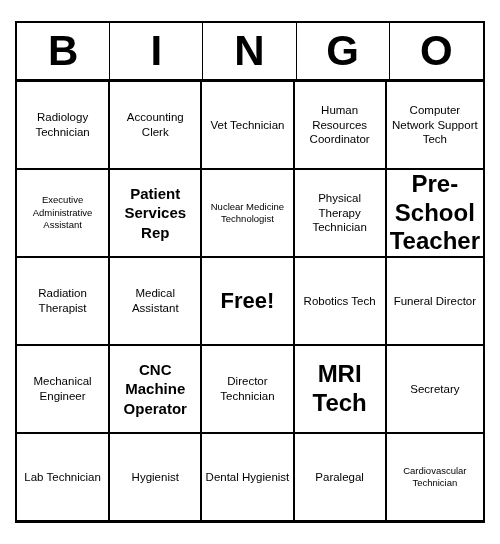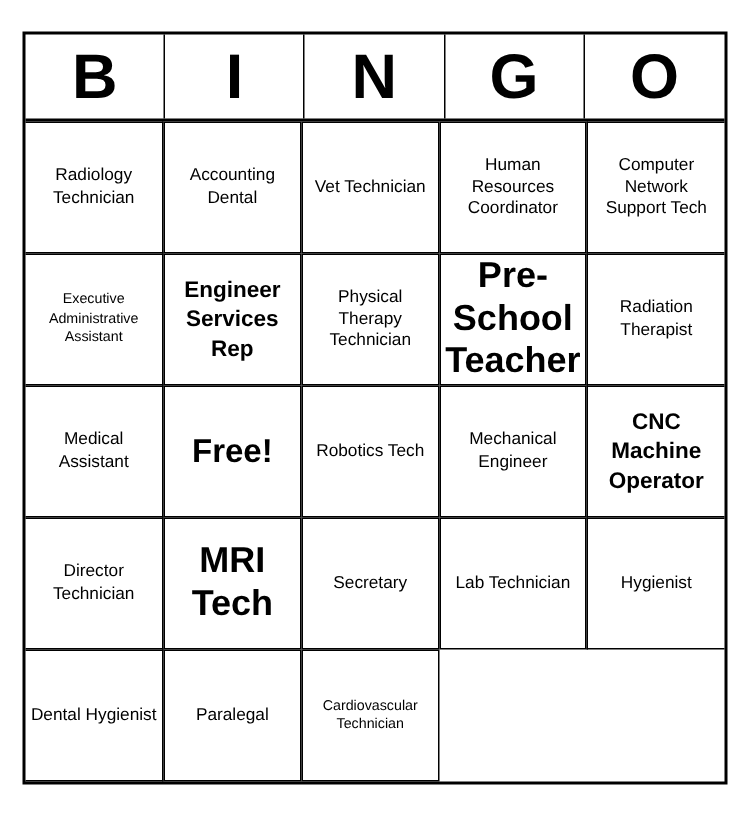--- a/index.html
+++ b/index.html
@@ -77,36 +77,38 @@
 <div class="bingo-card">
   <div class="bingo-header">
   <div class="bingo-header-cell">B</div>
       <div class="bingo-header-cell">I</div>
       <div class="bingo-header-cell">N</div>
       <div class="bingo-header-cell">G</div>
       <div class="bingo-header-cell">O</div>
     </div>
   <div class="bingo-grid">
   <div class="bingo-cell">Radiology Technician</div>
-      <div class="bingo-cell">Accounting Dental</div>
+      <div class="bingo-cell">Accounting Clerk</div>
       <div class="bingo-cell">Vet Technician</div>
       <div class="bingo-cell">Human Resources Coordinator</div>
       <div class="bingo-cell">Computer Network Support Tech</div>
       <div class="bingo-cell small-text">Executive Administrative Assistant</div>
       <div class="bingo-cell">
-        <span class="medium-text">Engineer Services Rep</span>
+        <span class="medium-text">Patient Services Rep</span>
       </div>
+      <div class="bingo-cell small-text">Nuclear Medicine Technologist</div>
       <div class="bingo-cell">Physical Therapy Technician</div>
       <div class="bingo-cell">
         <span class="large-text">Pre-School Teacher</span>
       </div>
       <div class="bingo-cell">Radiation Therapist</div>
       <div class="bingo-cell">Medical Assistant</div>
       <div class="bingo-cell free-cell">Free!</div>
       <div class="bingo-cell">Robotics Tech</div>
+      <div class="bingo-cell">Funeral Director</div>
       <div class="bingo-cell">Mechanical Engineer</div>
       <div class="bingo-cell">
         <span class="medium-text">CNC Machine Operator</span>
       </div>
       <div class="bingo-cell">Director Technician</div>
       <div class="bingo-cell">
         <span class="large-text">MRI Tech</span>
       </div>
       <div class="bingo-cell">Secretary</div>
       <div class="bingo-cell">Lab Technician</div>

